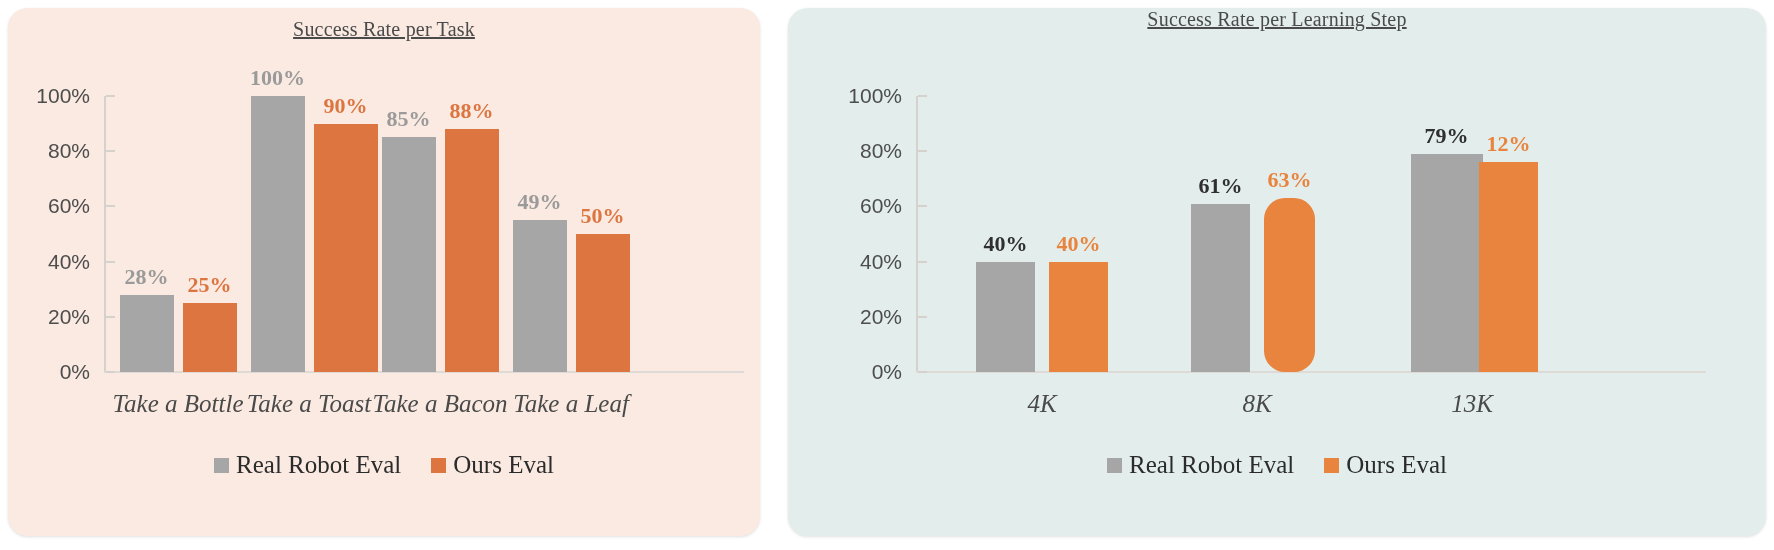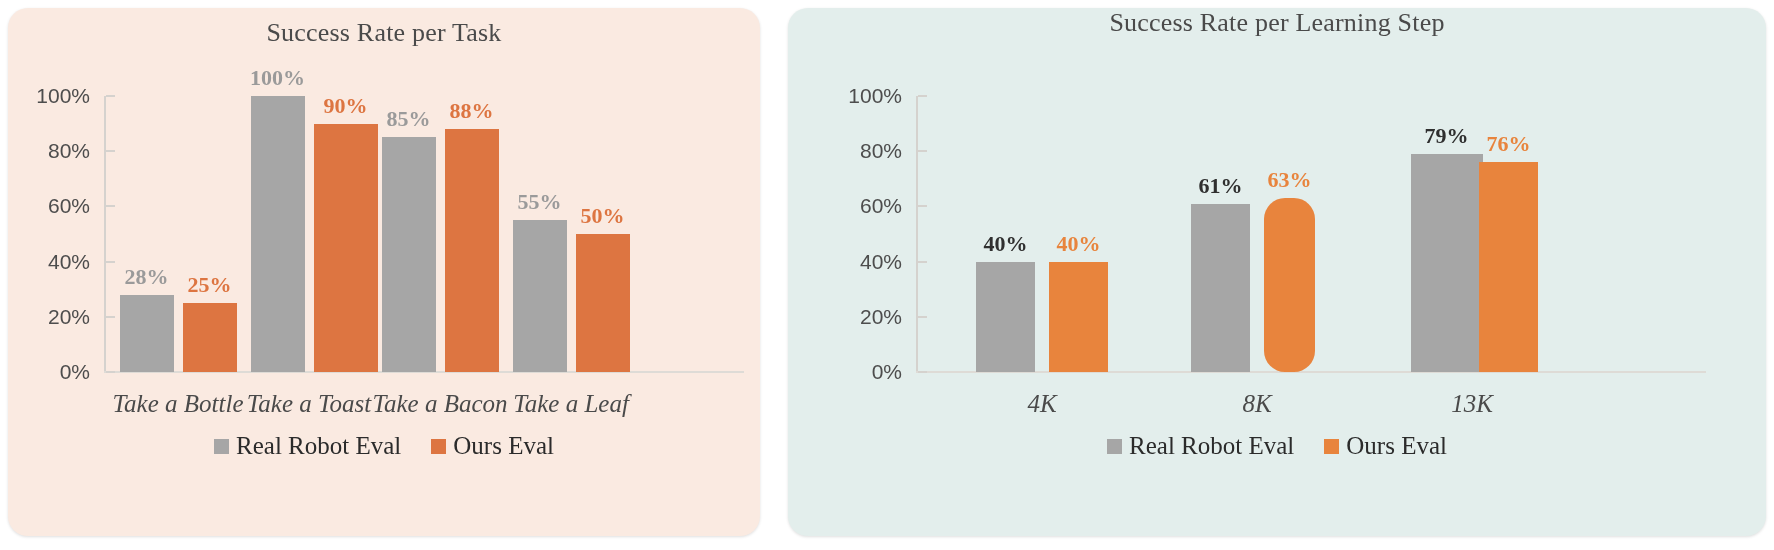--- a/index.html
+++ b/index.html
@@ -36,24 +36,25 @@
     left: 788px;
     width: 978px;
     background: #e3eeec;
   }
   .chart-title {
     position: absolute;
     left: 0;
     right: 0;
     text-align: center;
     font-family: "Liberation Serif", serif;
-    font-size: 26px;
+    font-size: 20px;
     color: #4a4a4a;
     letter-spacing: 0.2px;
     white-space: nowrap;
+    text-decoration: underline;
   }
   #title-left  { top: 10px; }
   #title-right { top: 0; }
 
   
   .plot {
     position: absolute;
   }
   #plot-left  { left: 96px; top: 88px; width: 640px; height: 276px; }
   #plot-right { left: 128px; top: 88px; width: 790px; height: 276px; }
@@ -137,20 +138,21 @@
 
   
   .legend {
     position: absolute;
     left: 0;
     right: 0;
     display: flex;
     justify-content: center;
     align-items: center;
     gap: 30px;
+    margin-top: 19px;
   }
   #legend-left  { top: 424px; }
   #legend-right { top: 424px; }
   .legend-item {
     display: flex;
     align-items: center;
     gap: 7px;
   }
   .legend-swatch {
     width: 15px;
@@ -209,21 +211,21 @@
           <div class="bar real" style="left: 7px; width: 54px; height: 234.6px;">
             <div class="bar-label">85%</div>
           </div>
           <div class="bar ours" style="left: 70px; width: 54px; height: 242.88px;">
             <div class="bar-label">88%</div>
           </div>
           <div class="cat-label">Take a Bacon</div>
         </div>
         <div class="group" style="left: 401.5px; width: 131px;">
           <div class="bar real" style="left: 7px; width: 54px; height: 151.8px;">
-            <div class="bar-label">55%</div>
+            <div class="bar-label">49%</div>
           </div>
           <div class="bar ours" style="left: 70px; width: 54px; height: 138px;">
             <div class="bar-label">50%</div>
           </div>
           <div class="cat-label">Take a Leaf</div>
         </div>
       </div>
 
     <div class="legend" id="legend-left">
         <div class="legend-item">
@@ -271,21 +273,21 @@
           <div class="bar ours" style="left: 114.5px; width: 51px; height: 173.88px; border-radius: 21px;">
             <div class="bar-label">63%</div>
           </div>
           <div class="cat-label">8K</div>
         </div>
         <div class="group" style="left: 448.5px; width: 215px;">
           <div class="bar real" style="left: 46px; width: 72px; height: 218.04px;">
             <div class="bar-label">79%</div>
           </div>
           <div class="bar ours" style="left: 114.5px; width: 59px; height: 209.76px;">
-            <div class="bar-label">76%</div>
+            <div class="bar-label">12%</div>
           </div>
           <div class="cat-label">13K</div>
         </div>
       </div>
 
     <div class="legend" id="legend-right">
         <div class="legend-item">
           <span class="legend-swatch" style="background: rgb(166, 166, 166);"></span>
           <span class="legend-text">Real Robot Eval</span>
         </div>

